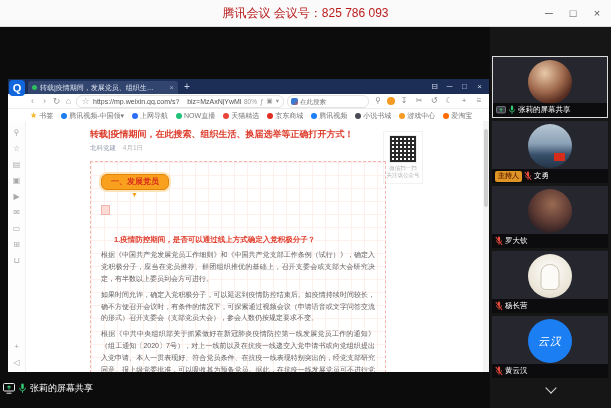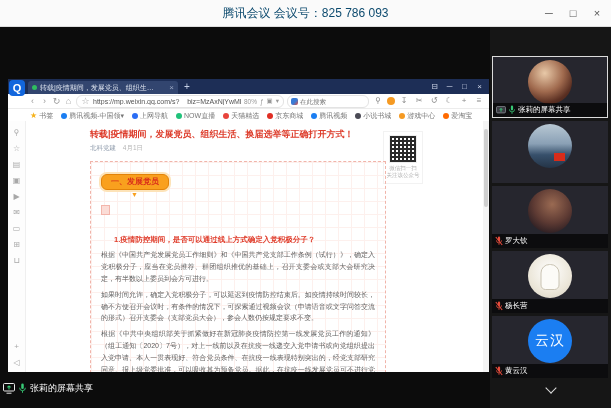--- a/index.html
+++ b/index.html
@@ -1,21 +1,21 @@
 <!DOCTYPE html>
 <html><head>
 <meta charset="utf-8">
 <style>
   html,body{margin:0;padding:0;}
   body{width:611px;height:408px;overflow:hidden;position:relative;
        font-family:"Liberation Sans","DejaVu Sans",sans-serif;background:#0c0c0c;}
   
   .titlebar{position:absolute;top:0;left:0;right:0;height:26px;background:#fafafa;
             border-bottom:1px solid #dedede;display:flex;align-items:center;justify-content:center;}
-  .title{font-size:12px;color:#0c4a6e;}
+  .title{font-size:12px;color:#b91c1c;}
   .win-controls{position:absolute;right:2px;top:0;height:26px;display:flex;}
   .wbtn{width:24px;height:26px;display:flex;align-items:center;justify-content:center;
         font-size:11px;color:#555;cursor:default;}
   
   .stage{position:absolute;top:27px;left:0;right:0;bottom:0;background:#0c0c0c;}
   
   .browser{position:absolute;left:8px;top:52px;width:481px;height:293px;background:#fff;}
   .tabstrip{height:15px;background:#1d2e56;display:flex;align-items:center;padding-left:20px;position:relative;}
   .qlogo{position:absolute;left:1px;top:1px;width:16px;height:16px;background:#1266dd;border-radius:4px;
          color:#fff;font-weight:bold;font-size:11px;display:flex;align-items:center;justify-content:center;z-index:5;}
@@ -89,21 +89,21 @@
   .avatar{position:absolute;left:50%;top:3px;transform:translateX(-50%);width:44px;height:44px;border-radius:50%;
           overflow:hidden;display:flex;align-items:center;justify-content:center;}
   .av1{background:radial-gradient(circle at 38% 30%,#e8c9a8,#a06a4e 45%,#5a2f22 72%,#371c14);}
   .av2{background:linear-gradient(#b8c8d4,#8aa0b5 45%,#37506b 70%,#243447);}
   .av2::after{content:"";position:absolute;right:7px;bottom:7px;width:11px;height:8px;background:#d82c1a;}
   .av3{background:radial-gradient(circle at 55% 35%,#9a6a52,#5d3a33 50%,#241a20 85%);}
   .av4{background:radial-gradient(circle at 50% 40%,#fff,#ece7da 60%,#d6d0c0);}
   .av4::after{content:"";position:absolute;left:50%;top:10px;transform:translateX(-50%);
               width:17px;height:24px;background:#fcfbf7;border:1px solid #c9c3b2;border-radius:9px 9px 5px 5px;}
   .av5{background:#1b7ef2;}
-  .av5 span{font-size:14px;color:#fff;letter-spacing:1px;}
+  .av5 span{font-size:11px;color:#fff;letter-spacing:1px;font-style:italic;}
   .tbar{position:absolute;left:0;right:0;bottom:0;height:14px;background:rgba(0,0,0,.68);
         display:flex;align-items:center;gap:2px;padding:0 3px;}
   .tname{font-size:7.5px;color:#fff;white-space:nowrap;overflow:hidden;}
   .hostbadge{font-size:7px;background:#de9526;color:#6e2d00;padding:0 3px 1px;border-radius:2px;font-weight:bold;flex:none;}
   .chev{position:absolute;left:50%;top:357px;width:7px;height:7px;border-right:1.5px solid #dcdcdc;
         border-bottom:1.5px solid #dcdcdc;transform:translateX(-50%) rotate(45deg);}
   .micsvg{flex:none;display:block;}
 </style>
 </head>
 <body>
@@ -224,21 +224,21 @@
 
       <div class="content">
         <div class="qrbox">
           <div class="qr"></div>
           <div class="qrcap">
             <div>微信扫一扫</div>
             <div>关注该公众号</div>
           </div>
         </div>
         <div class="pagecol">
-          <div class="ptitle">转载|疫情期间，发展党员、组织生活、换届选举等正确打开方式！</div>
+          <div class="ptitle">转载|疫情期间，在此搜索、组织生活、换届选举等正确打开方式！</div>
           <div class="byline">
             <span>北科党建</span>
             <span class="date">4月1日</span>
           </div>
           <div class="artbox">
             <span class="badge">一、发展党员</span>
             <div class="badge-caret">▼</div>
             <div class="qline">
               <span class="qdoc"></span>
               <span class="qtext">1.疫情防控期间，是否可以通过线上方式确定入党积极分子？</span>
@@ -283,58 +283,68 @@
           <rect x="3.6" y="0.5" width="2.8" height="6" rx="1.4" fill="#38c976"></rect>
           <path d="M1.8 5.2 a3.2 3.2 0 0 0 6.4 0" stroke="#38c976" fill="none" stroke-width="1"></path>
           <line x1="5" y1="8.6" x2="5" y2="10.8" stroke="#38c976" stroke-width="1"></line>
         </svg>
         <span class="tname">张莉的屏幕共享</span>
       </div>
     </div>
 
     <div class="tile t2">
       <div class="avatar av2"></div>
-    </div>
-
-    <div class="tile t3">
-      <div class="avatar av3"></div>
-      <div class="tbar">
+      <div class="tbar">
+        <span class="hostbadge">主持人</span>
         <svg class="micsvg" width="8" height="10" viewBox="0 0 10 12">
           <rect x="3.6" y="0.5" width="2.8" height="6" rx="1.4" fill="#e74c3c"></rect>
           <path d="M1.8 5.2 a3.2 3.2 0 0 0 6.4 0" stroke="#e74c3c" fill="none" stroke-width="1"></path>
           <line x1="5" y1="8.6" x2="5" y2="10.8" stroke="#e74c3c" stroke-width="1"></line>
           <line x1="1" y1="1" x2="9" y2="11" stroke="#e74c3c" stroke-width="1.3"></line>
         </svg>
-        <span class="tname">罗大钦</span>
-      </div>
-    </div>
-
-    <div class="tile t4">
-      <div class="avatar av4"></div>
+        <span class="tname">文勇</span>
+      </div>
+    </div>
+
+    <div class="tile t3">
+      <div class="avatar av3"></div>
       <div class="tbar">
         <svg class="micsvg" width="8" height="10" viewBox="0 0 10 12">
           <rect x="3.6" y="0.5" width="2.8" height="6" rx="1.4" fill="#e74c3c"></rect>
           <path d="M1.8 5.2 a3.2 3.2 0 0 0 6.4 0" stroke="#e74c3c" fill="none" stroke-width="1"></path>
           <line x1="5" y1="8.6" x2="5" y2="10.8" stroke="#e74c3c" stroke-width="1"></line>
           <line x1="1" y1="1" x2="9" y2="11" stroke="#e74c3c" stroke-width="1.3"></line>
         </svg>
-        <span class="tname">杨长营</span>
-      </div>
-    </div>
-
-    <div class="tile t5">
-      <div class="avatar av5">
-        <span>云汉</span>
-      </div>
+        <span class="tname">罗大钦</span>
+      </div>
+    </div>
+
+    <div class="tile t4">
+      <div class="avatar av4"></div>
       <div class="tbar">
         <svg class="micsvg" width="8" height="10" viewBox="0 0 10 12">
           <rect x="3.6" y="0.5" width="2.8" height="6" rx="1.4" fill="#e74c3c"></rect>
           <path d="M1.8 5.2 a3.2 3.2 0 0 0 6.4 0" stroke="#e74c3c" fill="none" stroke-width="1"></path>
           <line x1="5" y1="8.6" x2="5" y2="10.8" stroke="#e74c3c" stroke-width="1"></line>
           <line x1="1" y1="1" x2="9" y2="11" stroke="#e74c3c" stroke-width="1.3"></line>
         </svg>
+        <span class="tname">杨长营</span>
+      </div>
+    </div>
+
+    <div class="tile t5">
+      <div class="avatar av5">
+        <span>云汉</span>
+      </div>
+      <div class="tbar">
+        <svg class="micsvg" width="8" height="10" viewBox="0 0 10 12">
+          <rect x="3.6" y="0.5" width="2.8" height="6" rx="1.4" fill="#e74c3c"></rect>
+          <path d="M1.8 5.2 a3.2 3.2 0 0 0 6.4 0" stroke="#e74c3c" fill="none" stroke-width="1"></path>
+          <line x1="5" y1="8.6" x2="5" y2="10.8" stroke="#e74c3c" stroke-width="1"></line>
+          <line x1="1" y1="1" x2="9" y2="11" stroke="#e74c3c" stroke-width="1.3"></line>
+        </svg>
         <span class="tname">黄云汉</span>
       </div>
     </div>
 
     <div class="chev"></div>
   </div>
 </div>
 
 </body></html>

